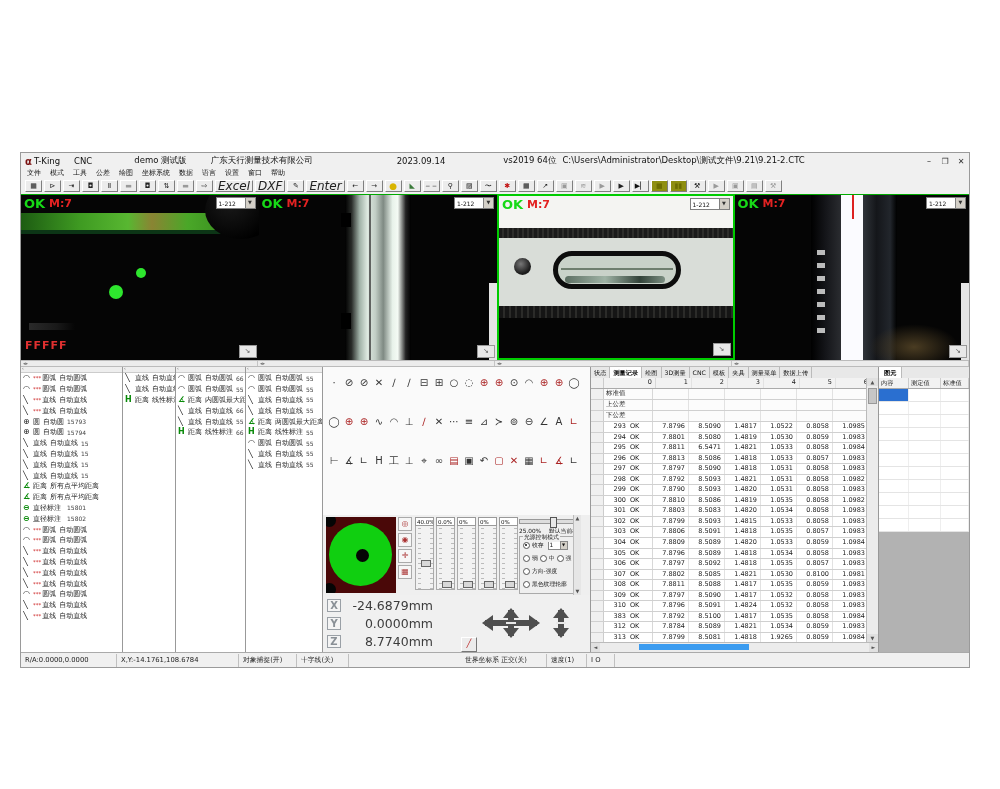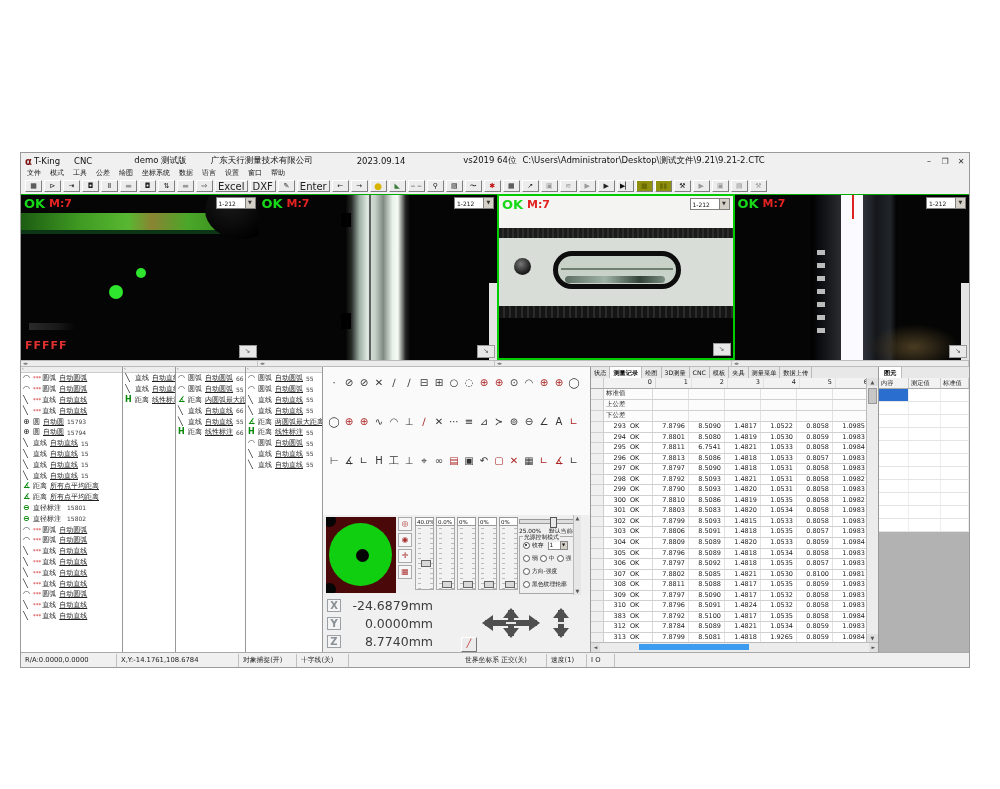--- a/index.html
+++ b/index.html
@@ -10,38 +10,38 @@
 
   
   .titlebar{height:16px;display:flex;align-items:center;font-size:8.5px;color:#111;
             background:#f0f0f0;white-space:nowrap;overflow:hidden;}
   .applogo{color:#7a1010;font-weight:bold;font-size:10px;margin:0 3px 0 4px;}
   .titlebar span{margin-right:0;}
   .t-app{margin-left:2px;}
   .t-sub{margin-left:14px;}
   .t-sess{margin-left:42px;}
   .t-comp{margin-left:24px;}
-  .t-date{margin-left:44px;}
+  .t-date{margin-left:84px;}
   .t-build{margin-left:58px;}
   .t-path{margin-left:6px;}
   .winctrl{margin-left:auto;display:flex;}
   .winbtn{width:16px;height:13px;font-size:8px;line-height:13px;text-align:center;color:#333;}
 
   
   .menubar{height:9px;display:flex;align-items:center;font-size:7px;color:#111;
            padding-left:6px;gap:9px;background:#f0f0f0;overflow:hidden;}
   .menuitem{line-height:9px;}
 
   
   .toolbar{height:16px;display:flex;align-items:center;padding-left:4px;gap:2px;
            background:#f0f0f0;overflow:hidden;}
   .tbtn{height:12px;min-width:17px;padding:0 2px;background:#ececec;border:1px solid;
         border-color:#fff #7f7f7f #7f7f7f #fff;font-size:7px;line-height:11px;color:#222;
         text-align:center;box-sizing:border-box;overflow:hidden;white-space:nowrap;}
-  .tbtn.txt{min-width:26px;font-size:10px;}
+  .tbtn.txt{min-width:26px;font-size:12px;font-style:italic;}
   .tbtn.dim{color:#9a9a9a;}
   .tbtn.bulb{color:#d8b400;font-size:9px;}
   .tbtn.img{color:#3a7a3a;}
   .tbtn.red{color:#c21010;font-weight:bold;}
   .tbtn.olive{background:#8f8f10;color:#6d6d00;}
   .tbtn.go{color:#111;}
 
   
   .cams{height:166px;display:flex;}
   .cam{position:relative;background:#050505;box-sizing:border-box;overflow:hidden;
@@ -119,21 +119,21 @@
   .flists{display:flex;height:100%;}
   .fcol{background:#fff;border-right:1px solid #999;box-sizing:border-box;overflow:hidden;}
   .fcol .topbar{height:5px;background:#eee;border-bottom:1px solid #ccc;font-size:4.5px;
                 line-height:4px;color:#666;padding-left:1px;}
   .frow{display:flex;align-items:center;height:10.8px;font-size:7px;color:#222;
         white-space:nowrap;overflow:hidden;padding-left:2px;}
   .fic{width:10px;font-size:8px;line-height:10px;color:#222;flex:none;}
   .fic.g{color:#0a8a0a;font-weight:bold;}
   .fpre{color:#c22;font-size:5.5px;margin-right:1px;flex:none;}
   .fname{margin-right:3px;flex:none;}
-  .fdet{flex:none;text-decoration:underline;}
+  .fdet{flex:none;}
   .fnum{margin-left:3px;color:#444;font-size:6px;}
 
   
   .toolboxcol{width:268px;background:#f4f4f4;border-right:1px solid #999;box-sizing:border-box;
               position:relative;overflow:hidden;}
   .tbx{position:absolute;left:0;top:0;width:100%;height:148px;background:#fafafa;border-bottom:1px solid #bbb;}
   .tbxrow{display:flex;flex-wrap:nowrap;margin:10px 2px 0 4px;gap:1px;}
   .tbxrow:first-child{margin-top:8px;}
   .tico{width:14px;height:15px;font-size:10px;line-height:15px;text-align:center;color:#333;flex:none;}
   .tico.r{color:#a22;}
@@ -905,21 +905,21 @@
                 <div class="rcell">0.8059</div>
                 <div class="rcell">1.0983</div>
               </div>
               <div class="rrow">
                 <div class="rgut"></div>
                 <div class="rlab">
                   <span class="rid">295</span>
                   <span class="rst">OK</span>
                 </div>
                 <div class="rcell">7.8811</div>
-                <div class="rcell">6.7541</div>
+                <div class="rcell">6.5471</div>
                 <div class="rcell">1.4821</div>
                 <div class="rcell">1.0533</div>
                 <div class="rcell">0.8058</div>
                 <div class="rcell">1.0984</div>
               </div>
               <div class="rrow">
                 <div class="rgut"></div>
                 <div class="rlab">
                   <span class="rid">296</span>
                   <span class="rst">OK</span>

